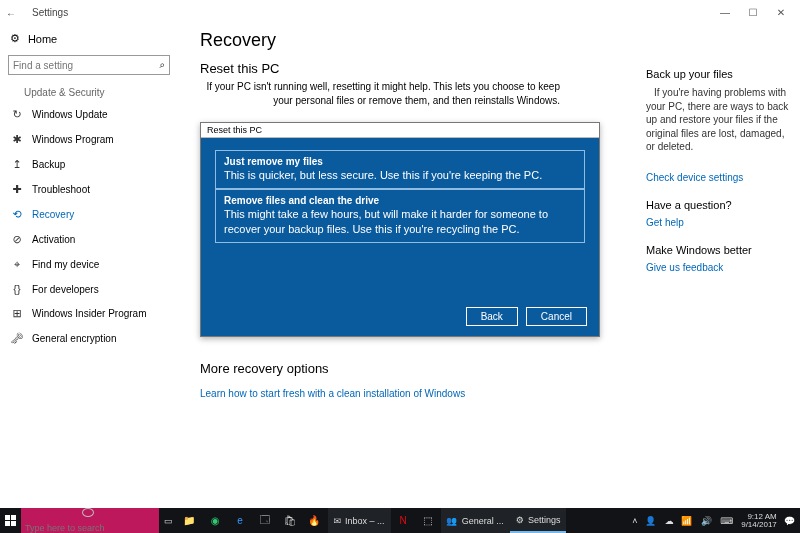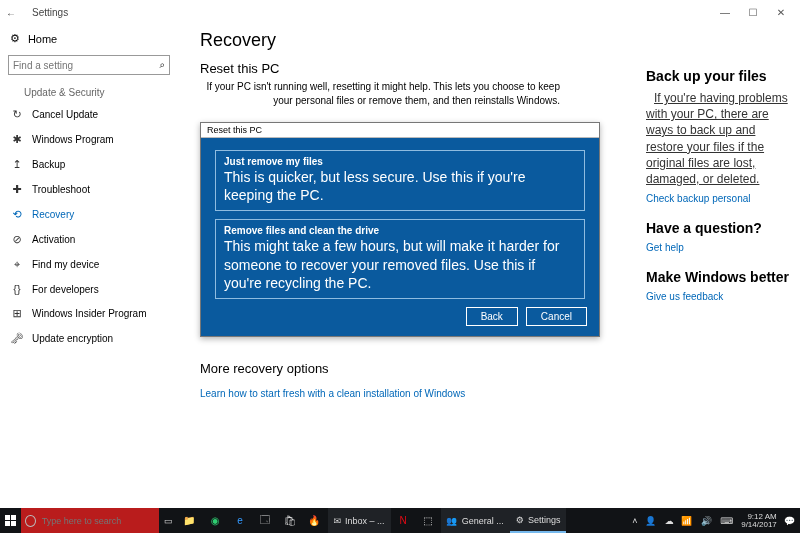--- a/index.html
+++ b/index.html
@@ -26,37 +26,37 @@
   .main { flex:1; padding: 6px 4px 0 22px; position:relative; }
   h1 { font-size:18px; font-weight:300; margin-bottom:10px; }
   h2 { font-size:13px; font-weight:400; margin-bottom:4px; }
   .desc { font-size:10px; line-height:1.35; max-width:360px;text-align:right; }
   .link { color:#0067b8; font-size:10px; cursor:pointer; margin-top:6px; display:inline-block; }
 
   .dialog { position:absolute; left:22px; top:98px; width:400px; box-shadow:0 2px 6px rgba(0,0,0,.3); border:1px solid #777; background:#fff; }
   .dlg-title { font-size:9px; padding:2px 6px; background:#fff; border-bottom:1px solid #bbb; }
   .dlg-body { background:#0a5a9e; color:#fff; padding:12px 14px 14px; min-height:198px; position:relative; }
   .dlg-q { font-size:15px; font-weight:300; margin-bottom:10px; }
-  .opt { border:1px solid #8fbce0; padding:5px 8px 6px; margin-bottom:8px; cursor:pointer; }
+  .opt { border:1px solid #8fbce0; padding:5px 8px 6px; cursor:pointer; }
   .opt-t { font-size:10px; font-weight:600; }
-  .opt-d { font-size:14px; line-height:1.3; margin-top:1px; }
+  .opt-d { font-size:11px; line-height:1.3; margin-top:1px; }
   .dlg-btns { position:absolute; right:12px; bottom:10px; display:flex; gap:8px; }
   .dlg-btn { border:1px solid #fff; color:#fff; background:transparent; font-size:10px; padding:3px 14px; cursor:pointer;text-align:right; }
 
   .more { margin-top: 254px; }
   .recov-options-h { font-size:13px; font-weight:400; margin-bottom:6px; }
 
   .right { width:158px; padding:44px 10px 0 4px; font-size:10px; }
-  .right h3 { font-size:14px; font-weight:700; margin-bottom:6px; }
-  .right p { font-size:12px; color:#333; line-height:1.35; margin-bottom:6px; text-indent:8px;text-decoration:underline; }
+  .right h3 { font-size:11px; font-weight:400; margin-bottom:6px; }
+  .right p { font-size:10px; color:#333; line-height:1.35; margin-bottom:18px; text-indent:8px; }
   .r-link { color:#0067b8; font-size:10px; cursor:pointer; display:block; margin-bottom:16px; }
 
   .taskbar { position:absolute; left:0; right:0; bottom:0; height:25px; background:#111316; display:flex; align-items:center; color:#ddd; font-size:9px; }
   .tb-item { display:flex; align-items:center; justify-content:center; height:100%; padding:0 5px; cursor:pointer; }
-  .tb-search { display:flex; align-items:center; background:#b91c1c; height:100%; padding:0 8px 0 4px; width:138px; gap:6px; }
+  .tb-search { display:flex; align-items:center; background:#be185d; height:100%; padding:0 8px 0 4px; width:138px; gap:6px;flex-direction:column; }
   .tb-search input { background:transparent; border:none; outline:none; color:#bbb; font-size:9px; width:100%; }
   .cortana { width:12px; height:12px; border:1.3px solid #bbb; border-radius:50%; }
   .tray { margin-left:auto; display:flex; align-items:center; height:100%; }
   .tray .tb-item { padding:0 4px; }
   .clock { text-align:right; line-height:1; font-size:8px; padding:0 4px; }
   .hl { border-bottom:2px solid #76b9ed; }
   .winlogo { width:11px; height:11px; display:grid; grid-template:1fr 1fr/1fr 1fr; gap:1px; }
   .winlogo span { background:#fff; }
   .app-rect { width:15px; height:11px; display:flex; align-items:center; justify-content:center; font-size:10px;}
   .tb-label { display:flex; align-items:center; gap:4px; font-size:9px; background:#1f2226; padding:0 6px; height:100%;}
@@ -84,21 +84,21 @@
       <span>Home</span>
     </div>
     <div class="search">
       <input placeholder="Find a setting" style="">
       <span>⌕</span>
     </div>
     <div class="group-label">Update &amp; Security</div>
 
     <div class="nav-item">
         <span class="ic">↻</span>
-        <span>Cancel Update</span>
+        <span>Windows Update</span>
       </div>
     <div class="nav-item">
         <span class="ic">✱</span>
         <span>Windows Program</span>
       </div>
     <div class="nav-item">
         <span class="ic">↥</span>
         <span>Backup</span>
       </div>
     <div class="nav-item">
@@ -120,57 +120,57 @@
     <div class="nav-item">
         <span class="ic">{}</span>
         <span>For developers</span>
       </div>
     <div class="nav-item">
         <span class="ic">⊞</span>
         <span>Windows Insider Program</span>
       </div>
     <div class="nav-item">
         <span class="ic">🗝</span>
-        <span>Update encryption</span>
+        <span>General encryption</span>
       </div>
   </div>
 
   <div class="main">
     <h1>Recovery</h1>
     <h2>Reset this PC</h2>
     <div class="desc">If your PC isn't running well, resetting it might help. This lets you choose to keep your personal files or remove them, and then reinstalls Windows.</div>
 
     <div class="dialog">
       <div class="dlg-title">Reset this PC</div>
       <div class="dlg-body">
         <div class="opt">
           <div class="opt-t">Just remove my files</div>
           <div class="opt-d">This is quicker, but less secure. Use this if you're keeping the PC.</div>
         </div>
         <div class="opt">
           <div class="opt-t">Remove files and clean the drive</div>
-          <div class="opt-d">This might take a few hours, but will make it harder for someone to recover your removed files. Use this if you're recycling the PC.</div>
+          <div class="opt-d">This might take a few hours, but will make it harder for someone to recover your backup files. Use this if you're recycling the PC.</div>
         </div>
         <div class="dlg-btns">
           <button class="dlg-btn">Back</button>
           <button class="dlg-btn">Cancel</button>
         </div>
       </div>
     </div>
 
     <div class="more">
       <div class="recov-options-h">More recovery options</div>
       <span class="link">Learn how to start fresh with a clean installation of Windows</span>
     </div>
   </div>
 
   <div class="right">
     <h3>Back up your files</h3>
     <p>If you're having problems with your PC, there are ways to back up and restore your files if the original files are lost, damaged, or deleted.</p>
-    <span class="r-link">Check backup personal</span>
+    <span class="r-link">Check device settings</span>
 
     <h3>Have a question?</h3>
     <span class="r-link">Get help</span>
 
     <h3>Make Windows better</h3>
     <span class="r-link">Give us feedback</span>
   </div>
 </div>
 
 <div class="taskbar">

